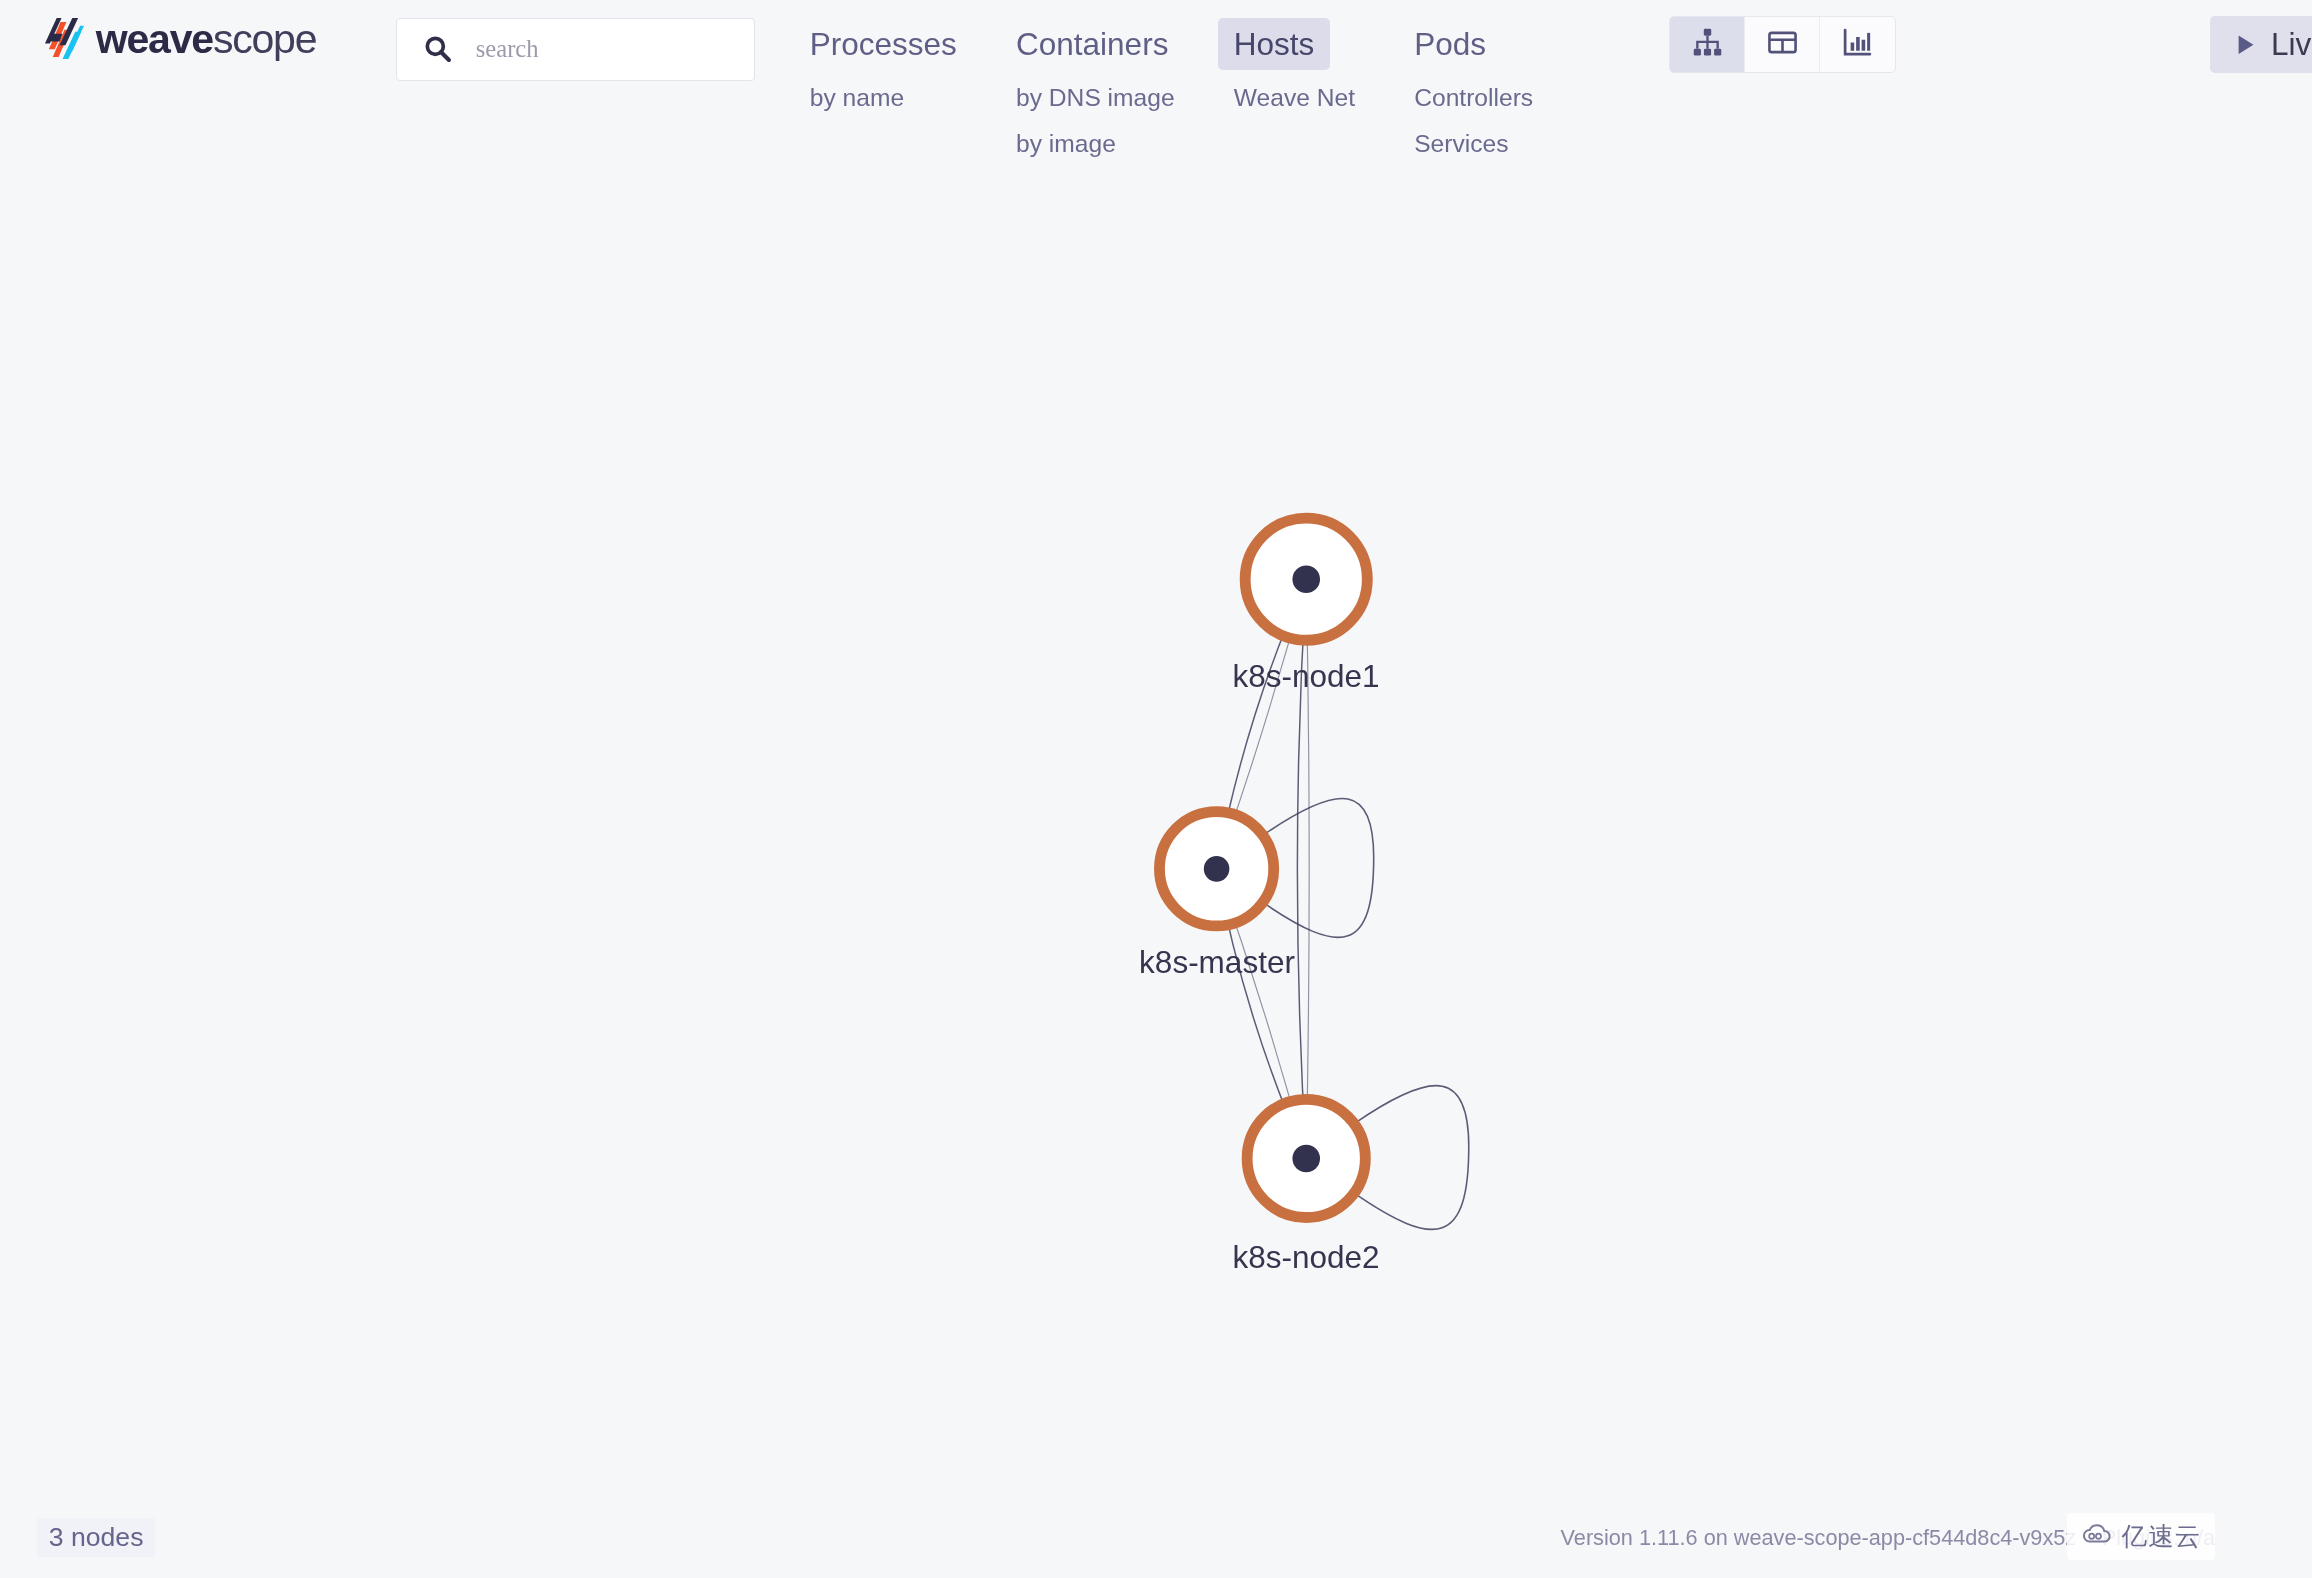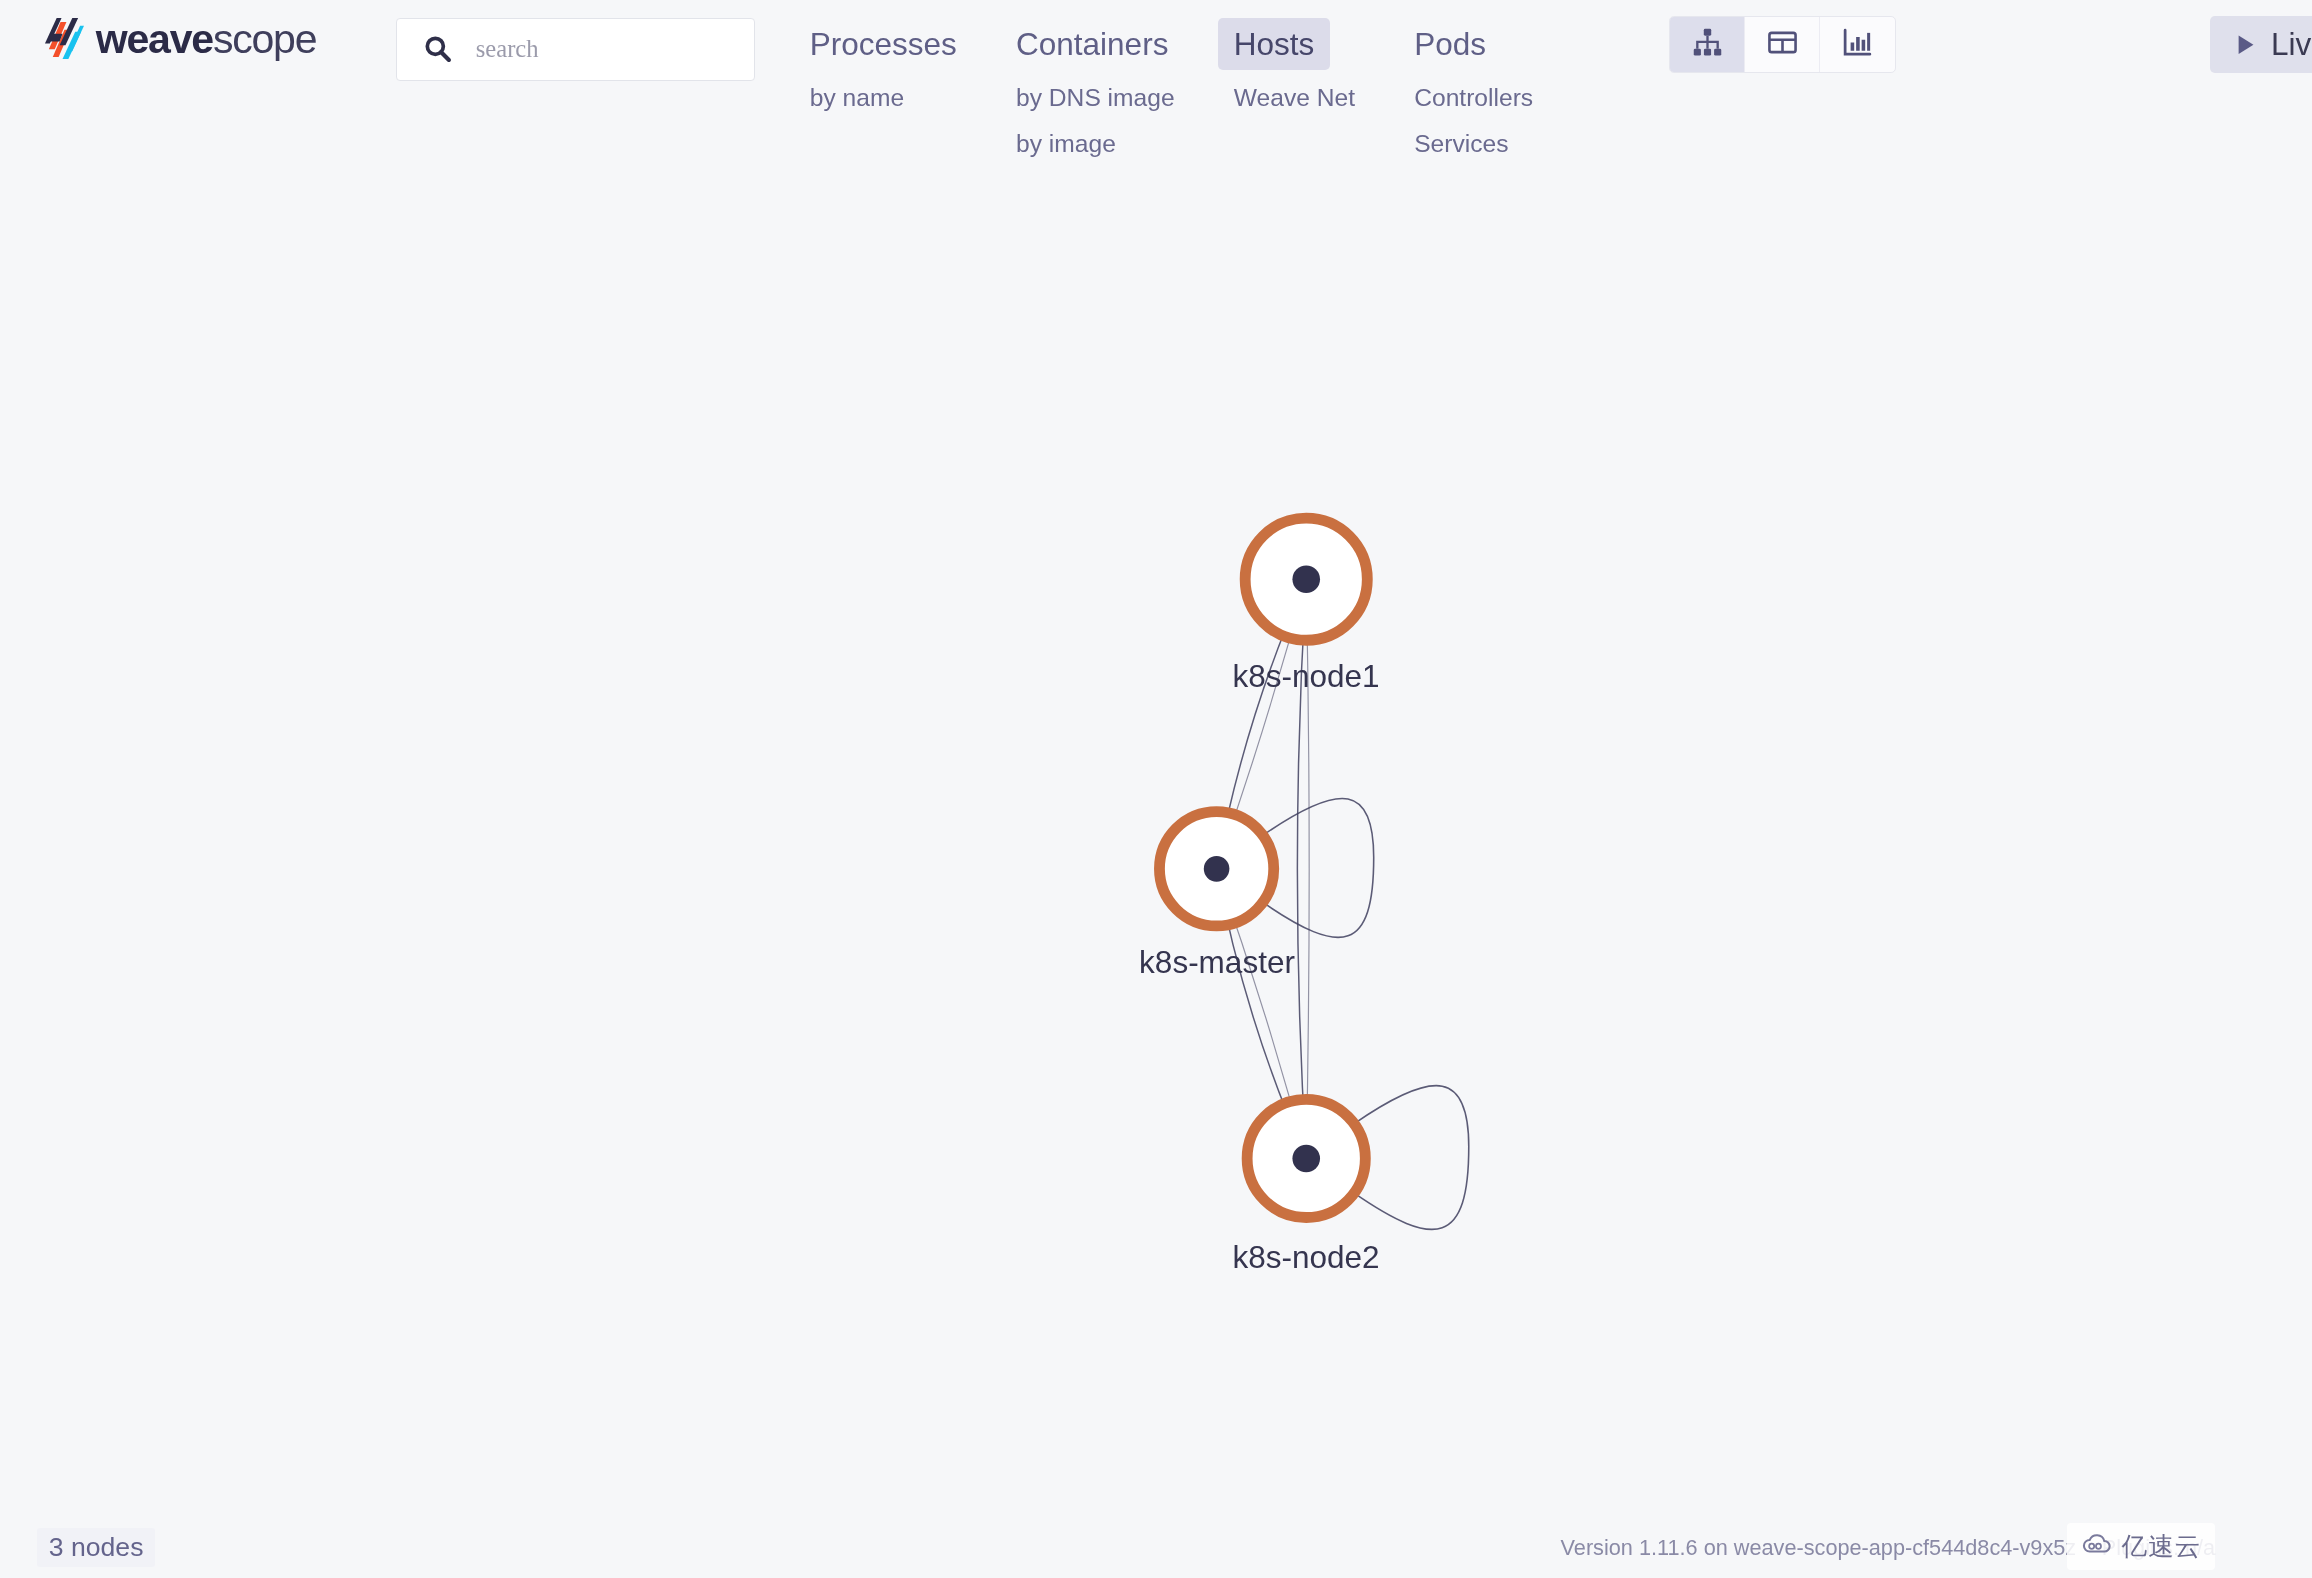--- a/index.html
+++ b/index.html
@@ -79,21 +79,21 @@
   
   .graph { position: absolute; top: 197px; left: 0; width: 2313px; height: 1320px; }
 
   .node-label {
     position: absolute; font-size: 31.5px; color: #35354f;
     transform: translateX(-50%); white-space: nowrap; pointer-events: none;
   }
 
   
   .footer {
-    position: absolute; bottom: 0; left: 0; width: 2223px; height: 61px;
+    position: absolute; bottom: 10px; left: 0; width: 2223px; height: 61px;
     background: #f6f7f9; display: flex; align-items: center;
   }
   .node-count {
     position: absolute; left: 37px; font-size: 26.6px; color: #64648c;
     background: #f1f2f7; padding: 3.9px 11.8px; border-radius: 3px;
   }
   .footer-right {
     position: absolute; right: 7.9px; display: flex; align-items: center;
     font-size: 21.7px; color: #8a8aa6; white-space: nowrap;
   }

